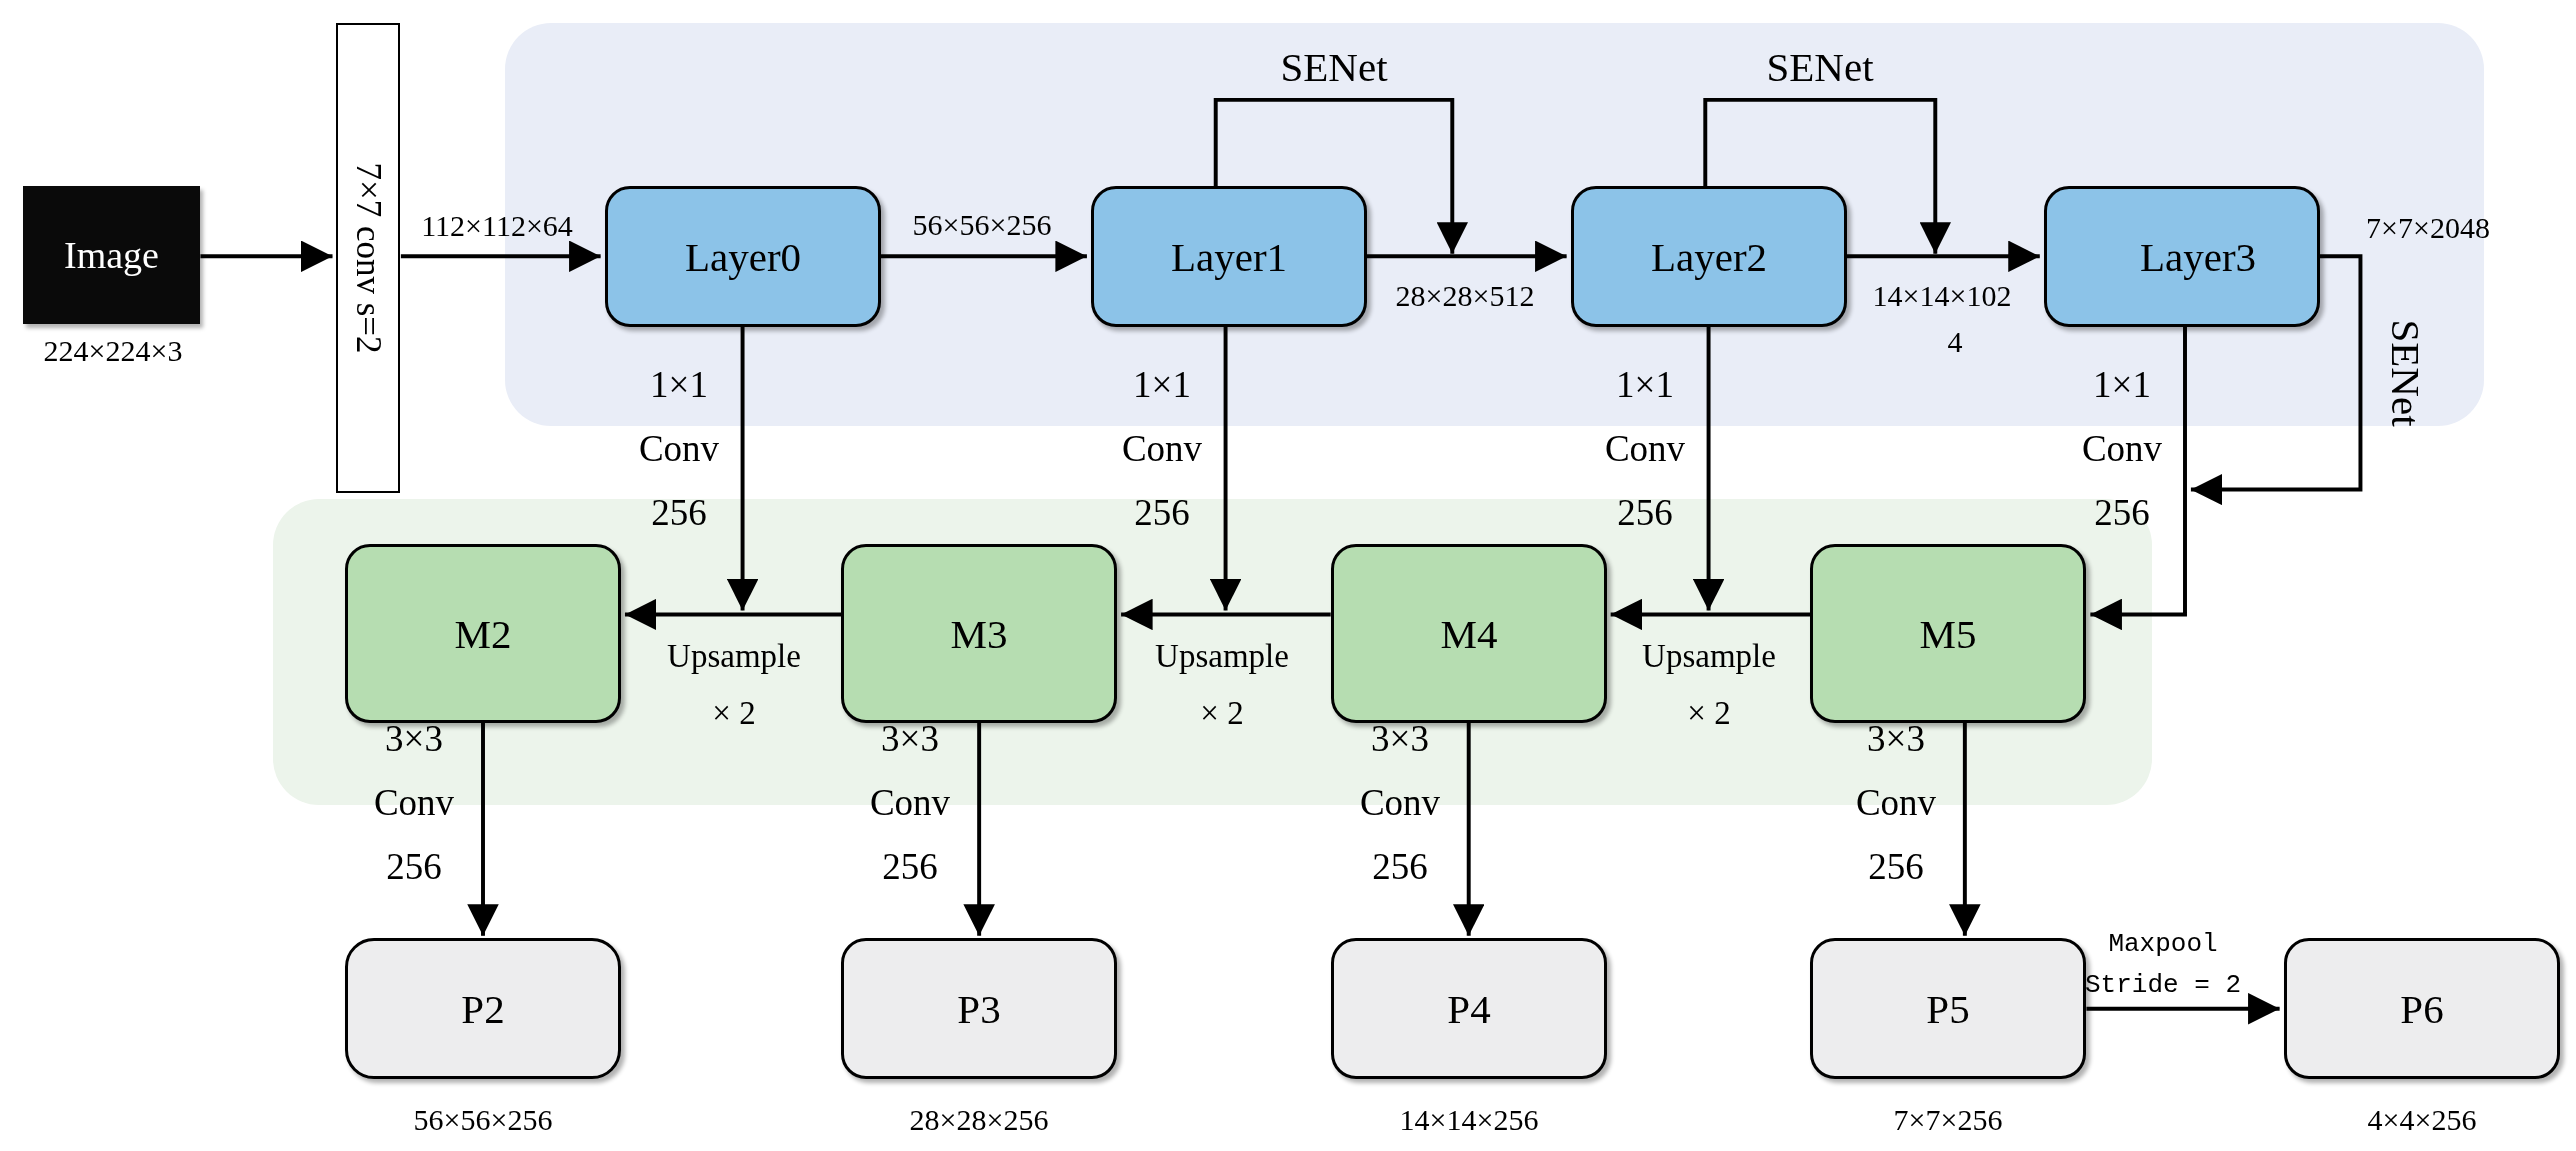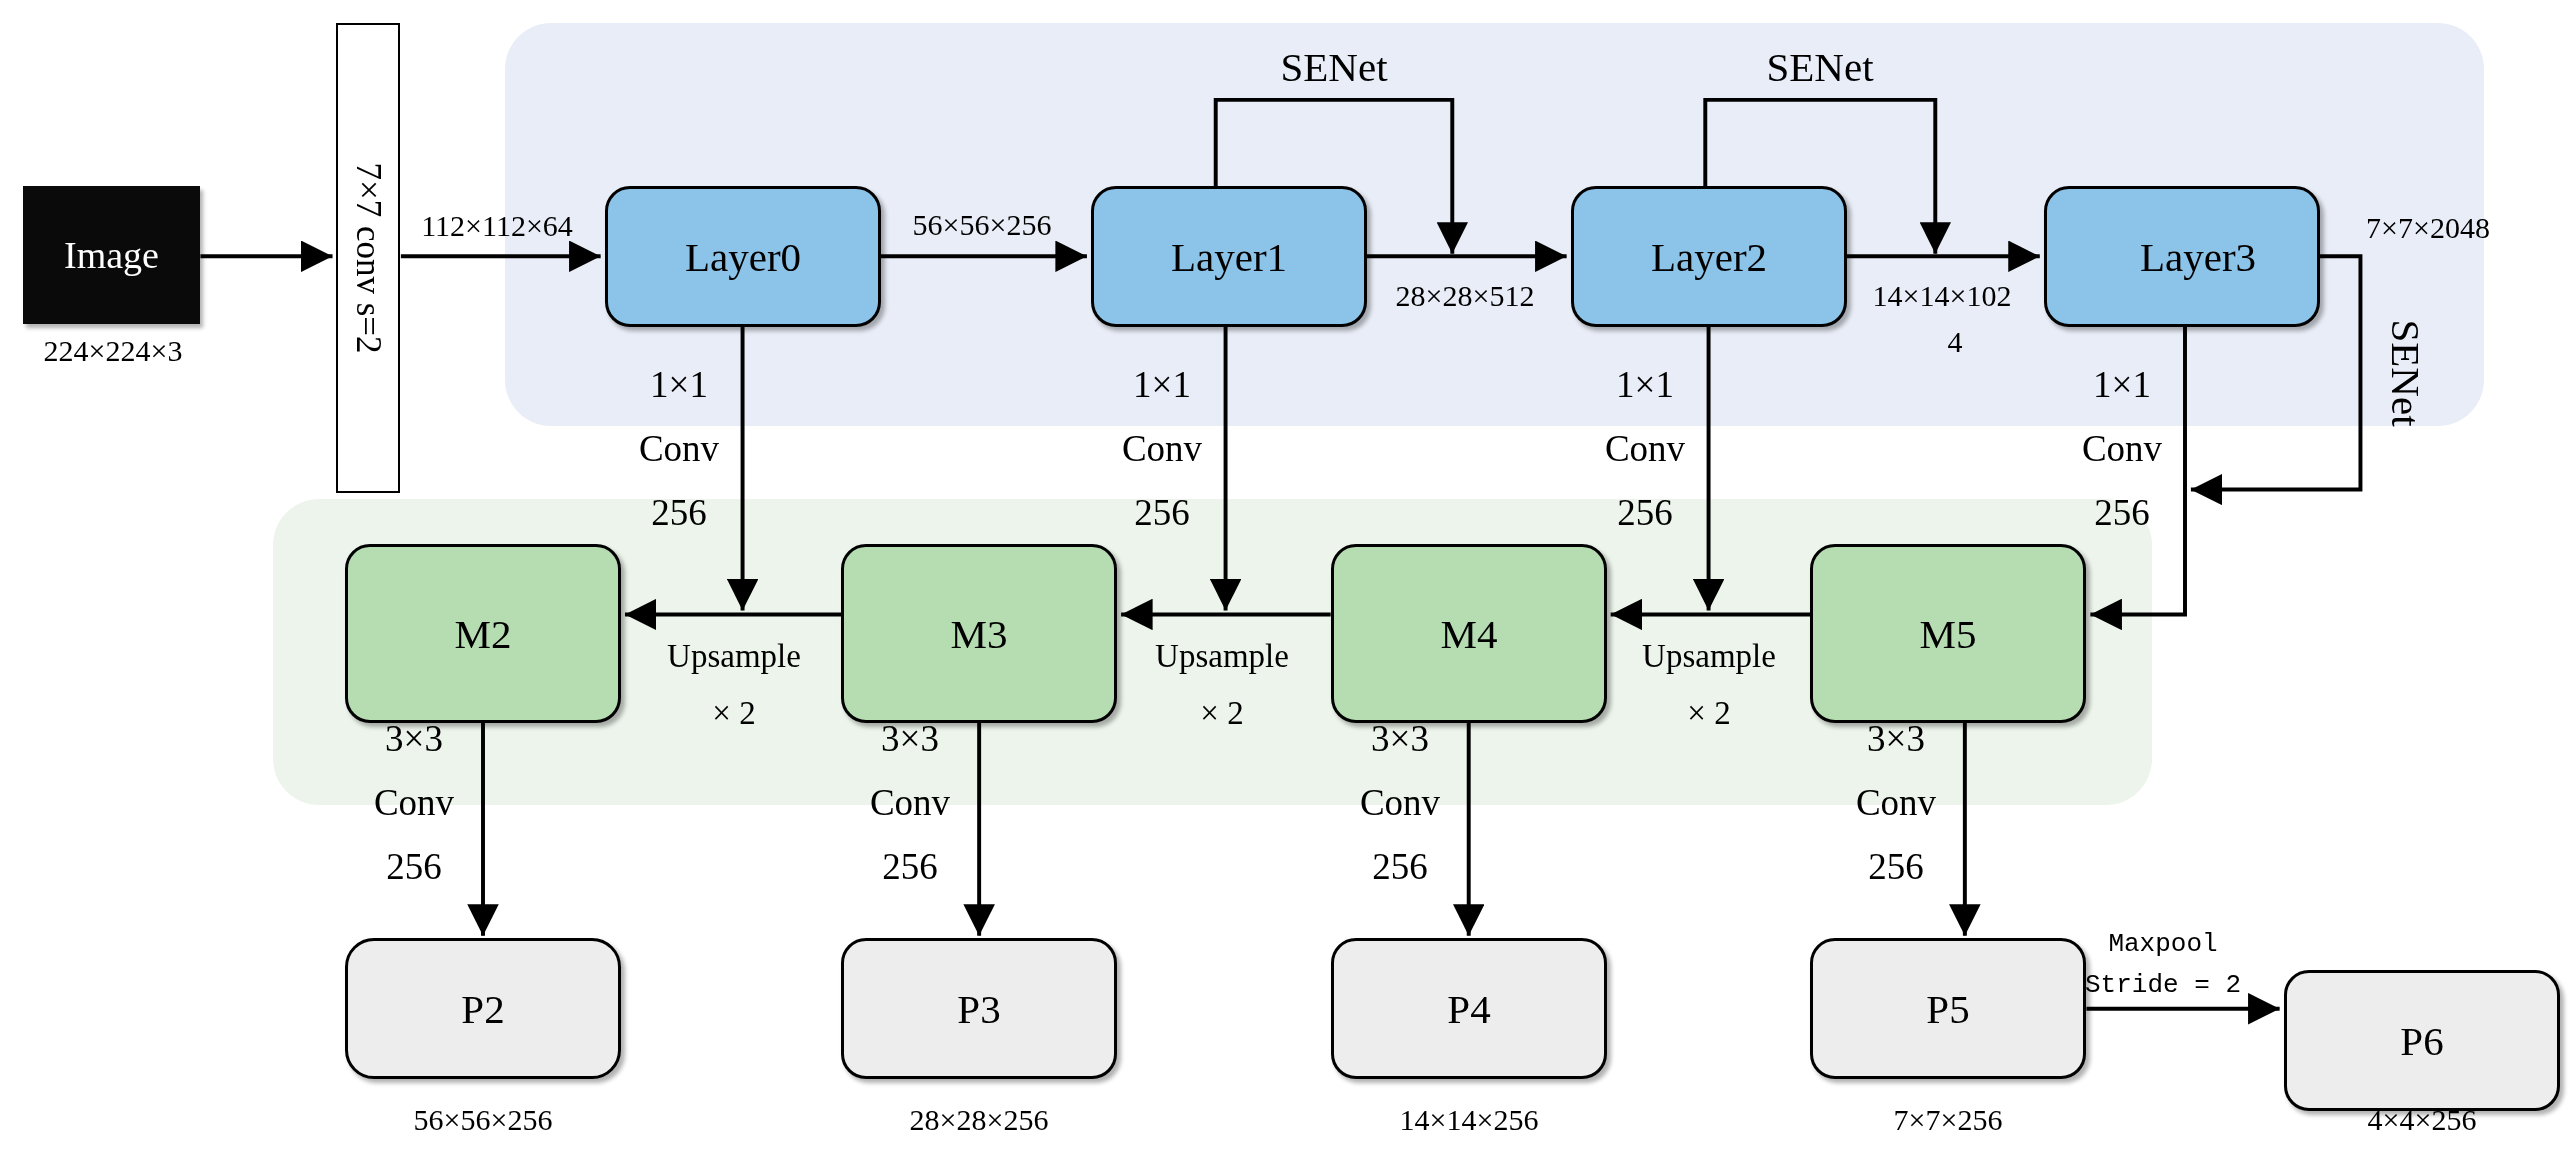--- a/index.html
+++ b/index.html
@@ -190,21 +190,21 @@
     </div>
   <div class="box p-box" style="left:841px;">
       <span>P3</span>
     </div>
   <div class="box p-box" style="left:1331px;">
       <span>P4</span>
     </div>
   <div class="box p-box" style="left:1810px;">
       <span>P5</span>
     </div>
-  <div class="box p-box" style="left:2284px;margin-top:32px;">
+  <div class="box p-box" style="left:2284px;">
       <span>P6</span>
     </div>
 
   <div class="lbl dim" style="left:483px;top:1119px;">56×56×256</div>
   <div class="lbl dim" style="left:979px;top:1119px;">28×28×256</div>
   <div class="lbl dim" style="left:1469px;top:1119px;">14×14×256</div>
   <div class="lbl dim" style="left:1948px;top:1119px;">7×7×256</div>
   <div class="lbl dim" style="left:2422px;top:1119px;">4×4×256</div>
 
   <div class="lbl maxpool" style="left:2163px;top:965px;font-family:Liberation Mono, monospace;">

